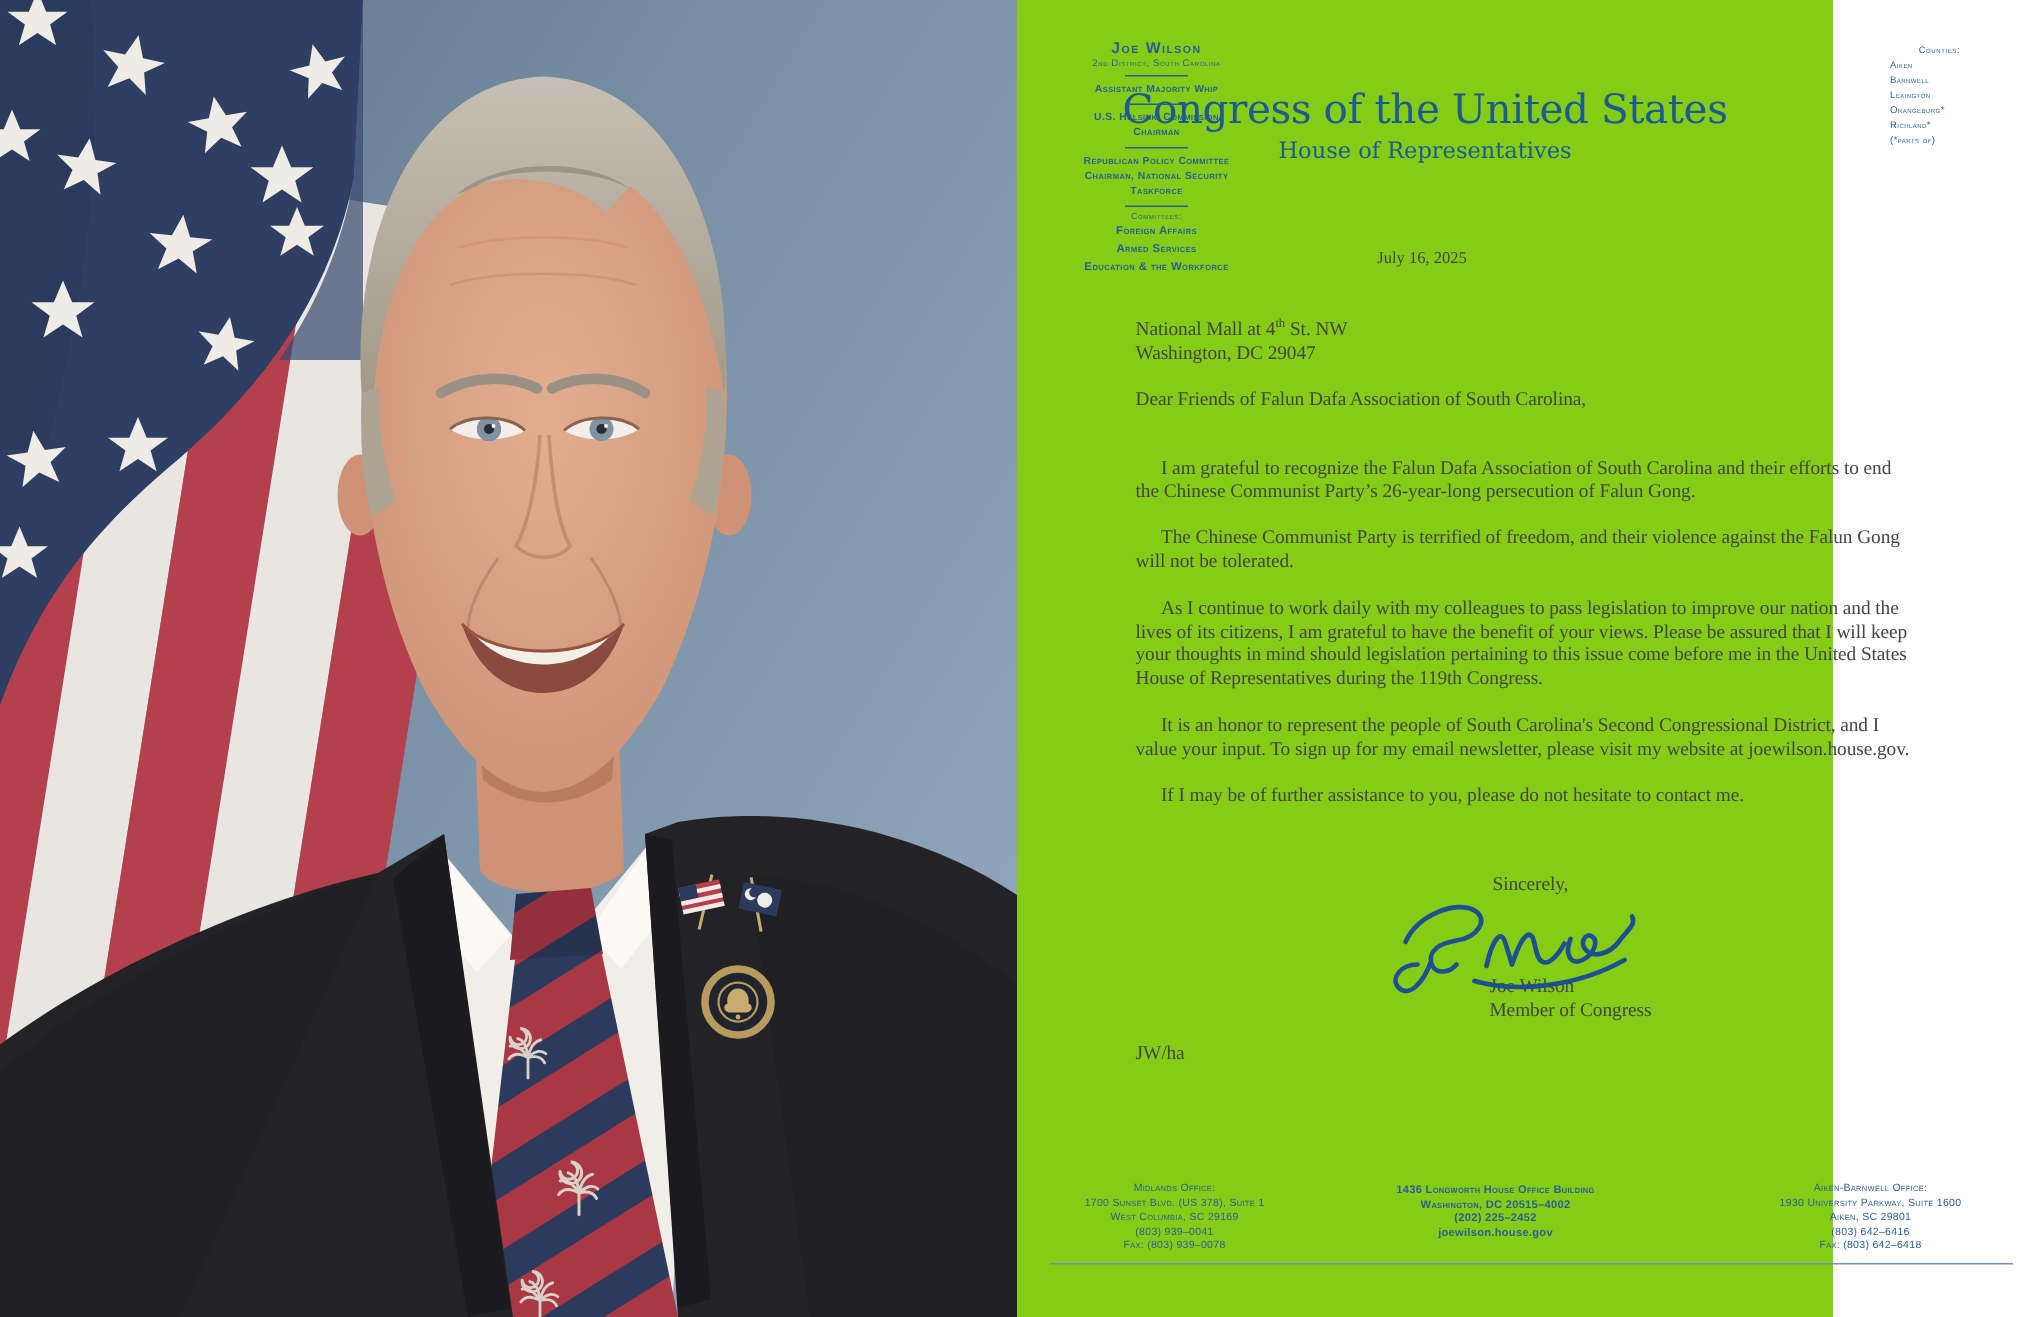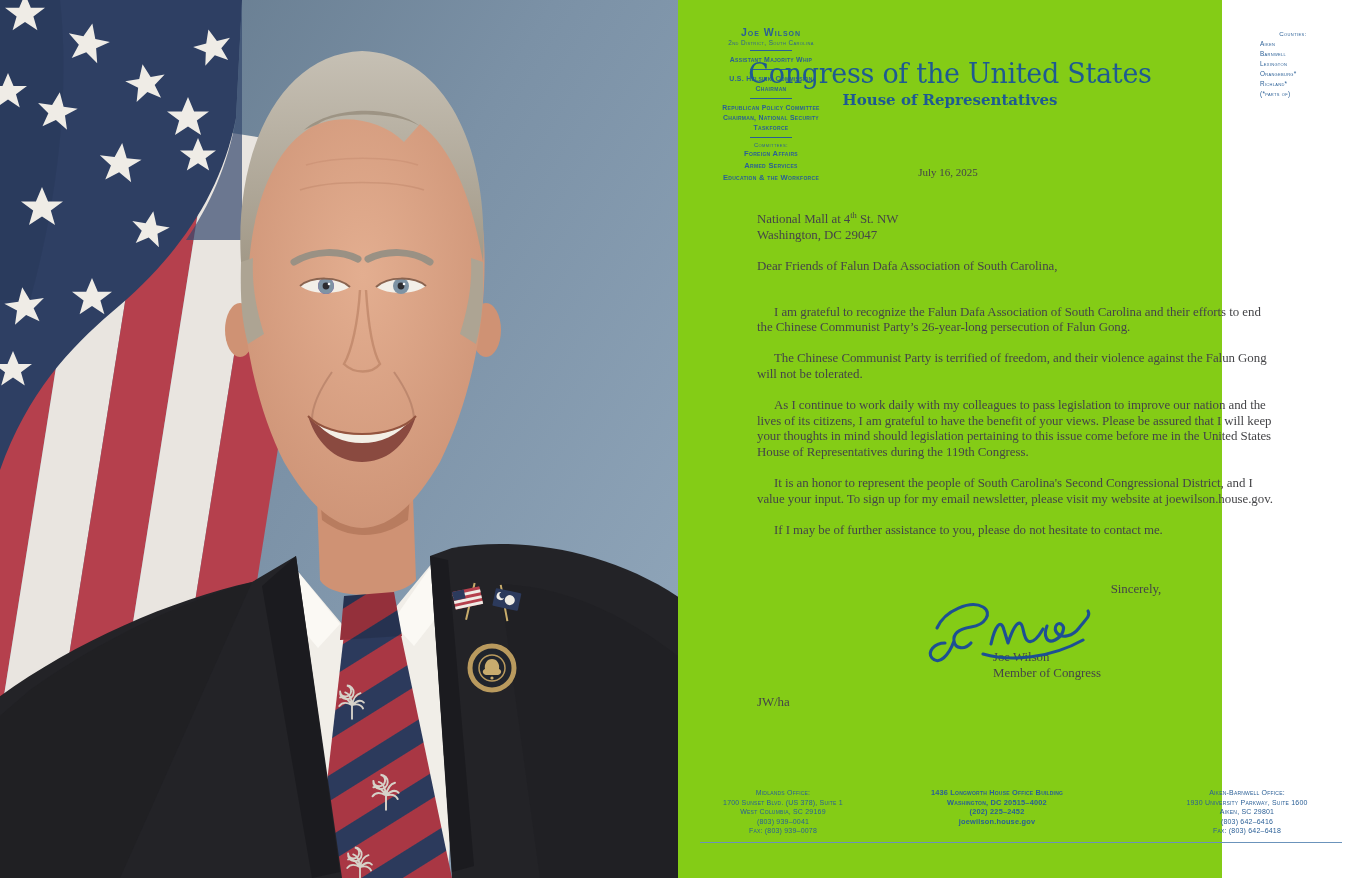--- a/index.html
+++ b/index.html
@@ -14,35 +14,35 @@
   .lh{font-family:"Liberation Sans",sans-serif;color:#2a5f96;font-variant:small-caps;}
   .lh-left{position:absolute;left:18px;top:26px;width:150px;text-align:center;}
   .lh-name{font-size:10.5px;font-weight:700;letter-spacing:1px;}
   .lh-district{font-size:6.4px;letter-spacing:.4px;margin-top:1px;}
   .lh-sep{width:42px;border-top:1px solid #2a5f96;margin:4px auto;}
   .lh-role{font-size:6.9px;font-weight:600;letter-spacing:.3px;line-height:1.45;white-space:pre-line;}
   .lh-comm-label{font-size:5.9px;letter-spacing:.4px;margin-top:1px;}
   .lh-comm{font-size:7.6px;font-weight:600;letter-spacing:.3px;line-height:1.55;}
   .lh-center{position:absolute;left:0;right:0;top:58px;text-align:center;color:#1e5a92;}
   .lh-title{font-family:"DejaVu Serif",serif;font-weight:400;font-size:27px;letter-spacing:-.3px;}
-  .lh-subtitle{font-family:"DejaVu Serif",serif;font-weight:700;font-size:15px;margin-top:2px;}
+  .lh-subtitle{font-family:"DejaVu Serif",serif;font-weight:400;font-size:15px;margin-top:2px;}
   .lh-counties{position:absolute;left:576px;top:30px;width:78px;}
   .lh-counties .label{font-size:6.2px;text-align:center;letter-spacing:.4px;margin-bottom:2px;}
   .lh-counties .item{font-size:6.4px;line-height:1.55;letter-spacing:.3px;padding-left:6px;}
 
   
   .date{position:absolute;left:0;right:4px;top:166px;text-align:center;font-size:11px;}
   .body{position:absolute;left:79px;top:212px;width:520px;font-size:12.9px;line-height:15.6px;letter-spacing:-.05px;}
   .recipient div{line-height:15.6px;}
   sup{font-size:8.5px;vertical-align:super;line-height:0;}
   .salutation{margin-top:16px;}
   .para{margin:0;text-indent:17px;}
   .para.first{margin-top:30px;}
   .para + .para{margin-top:15.5px;}
-  .closing{margin-top:44px;margin-left:238px;text-align:center;}
+  .closing{margin-top:44px;margin-left:238px;}
   .sig-wrap{margin-top:2px;margin-left:168px;height:58px;position:relative;}
   .sig-wrap svg{position:absolute;left:0;top:-2px;}
   .signer{margin-left:236px;margin-top:-8px;}
   .signer div{line-height:15.6px;}
   .initials{margin-top:14px;}
 
   
   .footer{position:absolute;left:0;top:786px;width:672px;font-family:"Liberation Sans",sans-serif;color:#2a5f96;}
   .office{position:absolute;top:2px;text-align:center;font-variant:small-caps;font-size:7px;line-height:9.6px;letter-spacing:.2px;}
   .office.o-left{left:12px;width:186px;}

